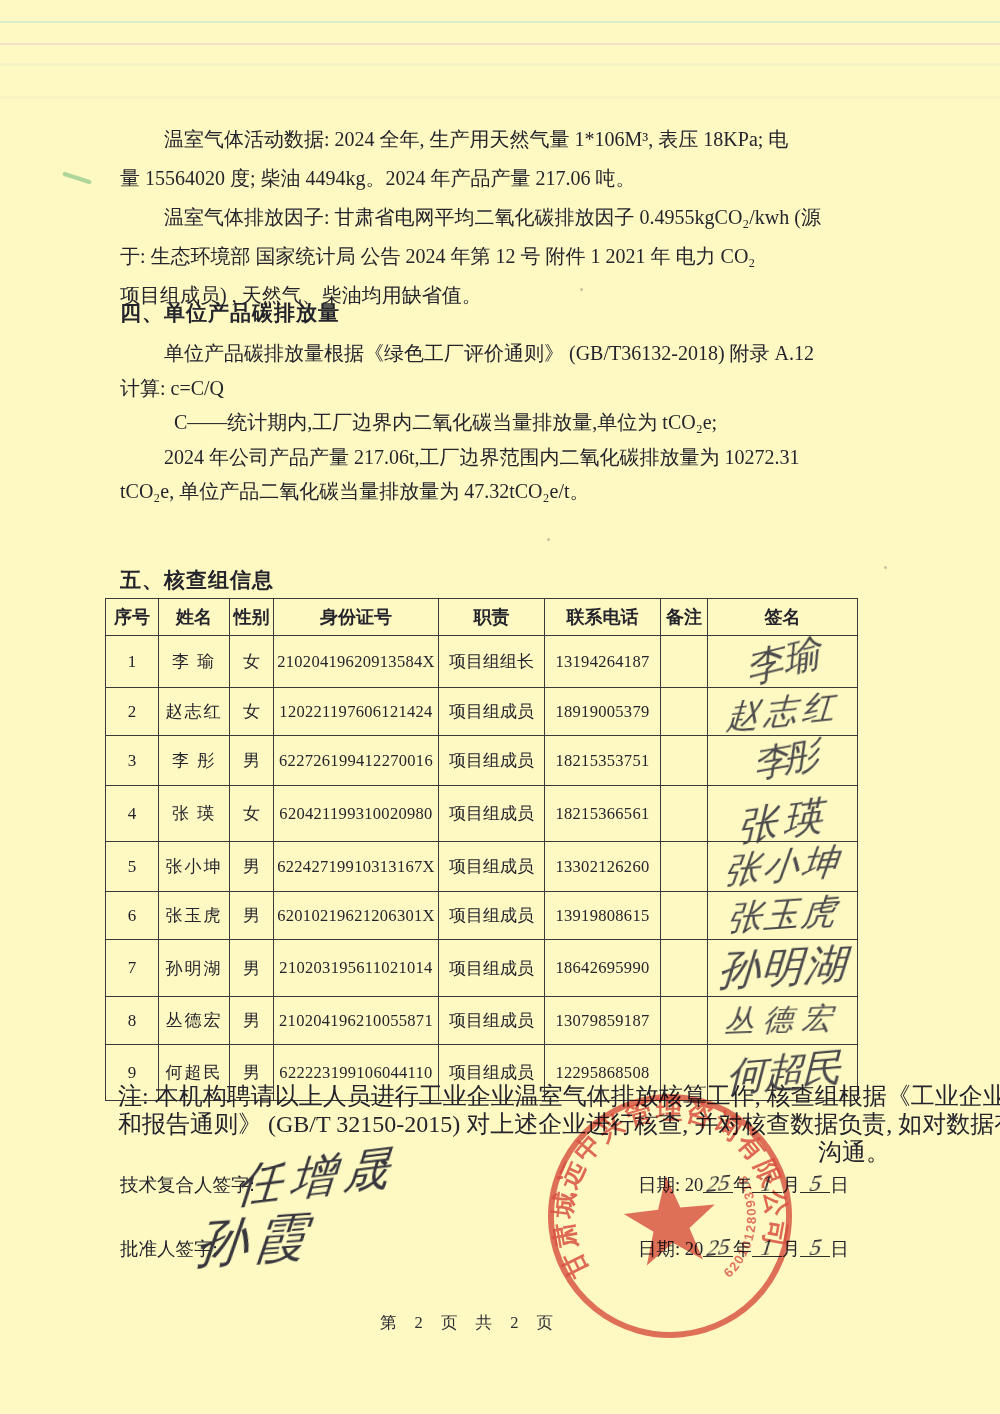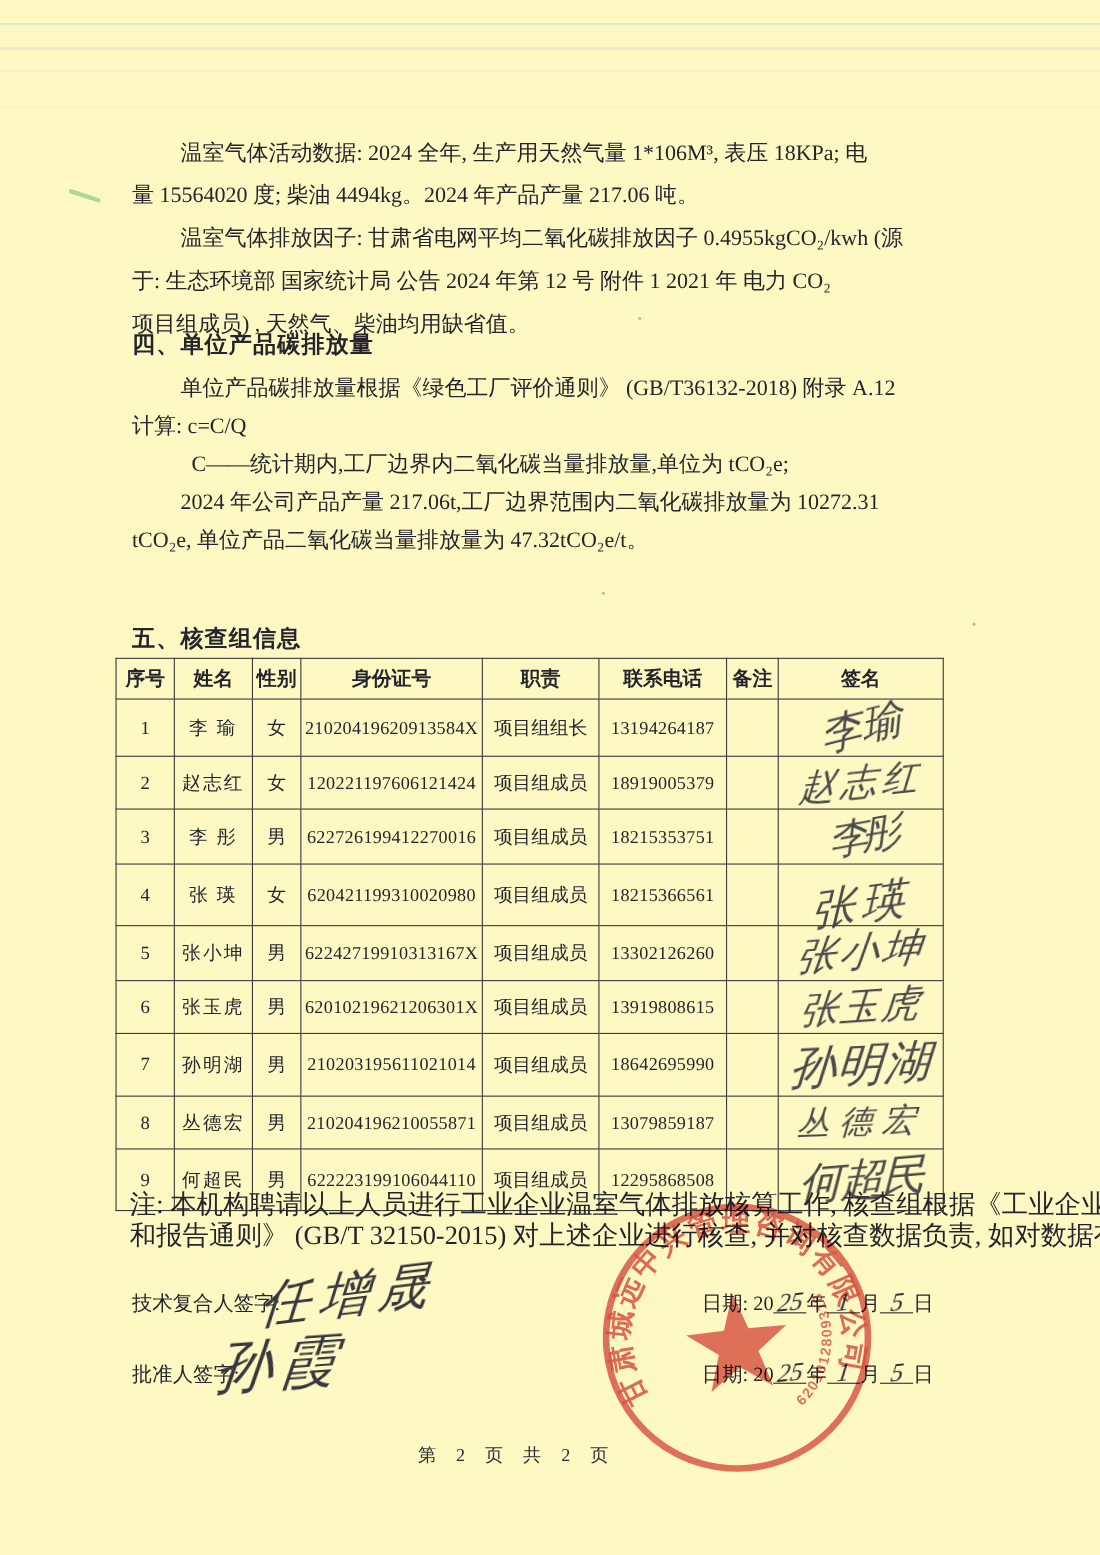--- a/index.html
+++ b/index.html
@@ -229,20 +229,21 @@
         <td class="phone">12295868508</td>
         <td></td>
         <td><span class="sig">何超民</span></td>
       </tr>
     </tbody>
   </table>
 
   <div class="note-block">
     <div class="line">注: 本机构聘请以上人员进行工业企业温室气体排放核算工作, 核查组根据《工业企业温室气体排放核算</div>
     <div class="line">和报告通则》 (GB/T 32150-2015) 对上述企业进行核查, 并对核查数据负责, 如对数据有疑问可与核查组</div>
+    <div class="line">沟通。</div>
   </div>
 
   <div class="signoff-label" style="top:1172px;">技术复合人签字:</div>
   <div class="signoff-sig sig-tech">任增晟</div>
   <div class="date-line" style="top:1172px;">
     <span>日期: 20</span><span class="hw-slot"><span class="hw">25</span></span><span>年</span><span class="hw-slot"><span class="hw">1</span></span><span>月</span><span class="hw-slot"><span class="hw">5</span></span><span>日</span>
   </div>
 
   <div class="signoff-label" style="top:1236px;text-align:center;">批准人签字:</div>
   <div class="signoff-sig sig-approve">孙霞</div>

